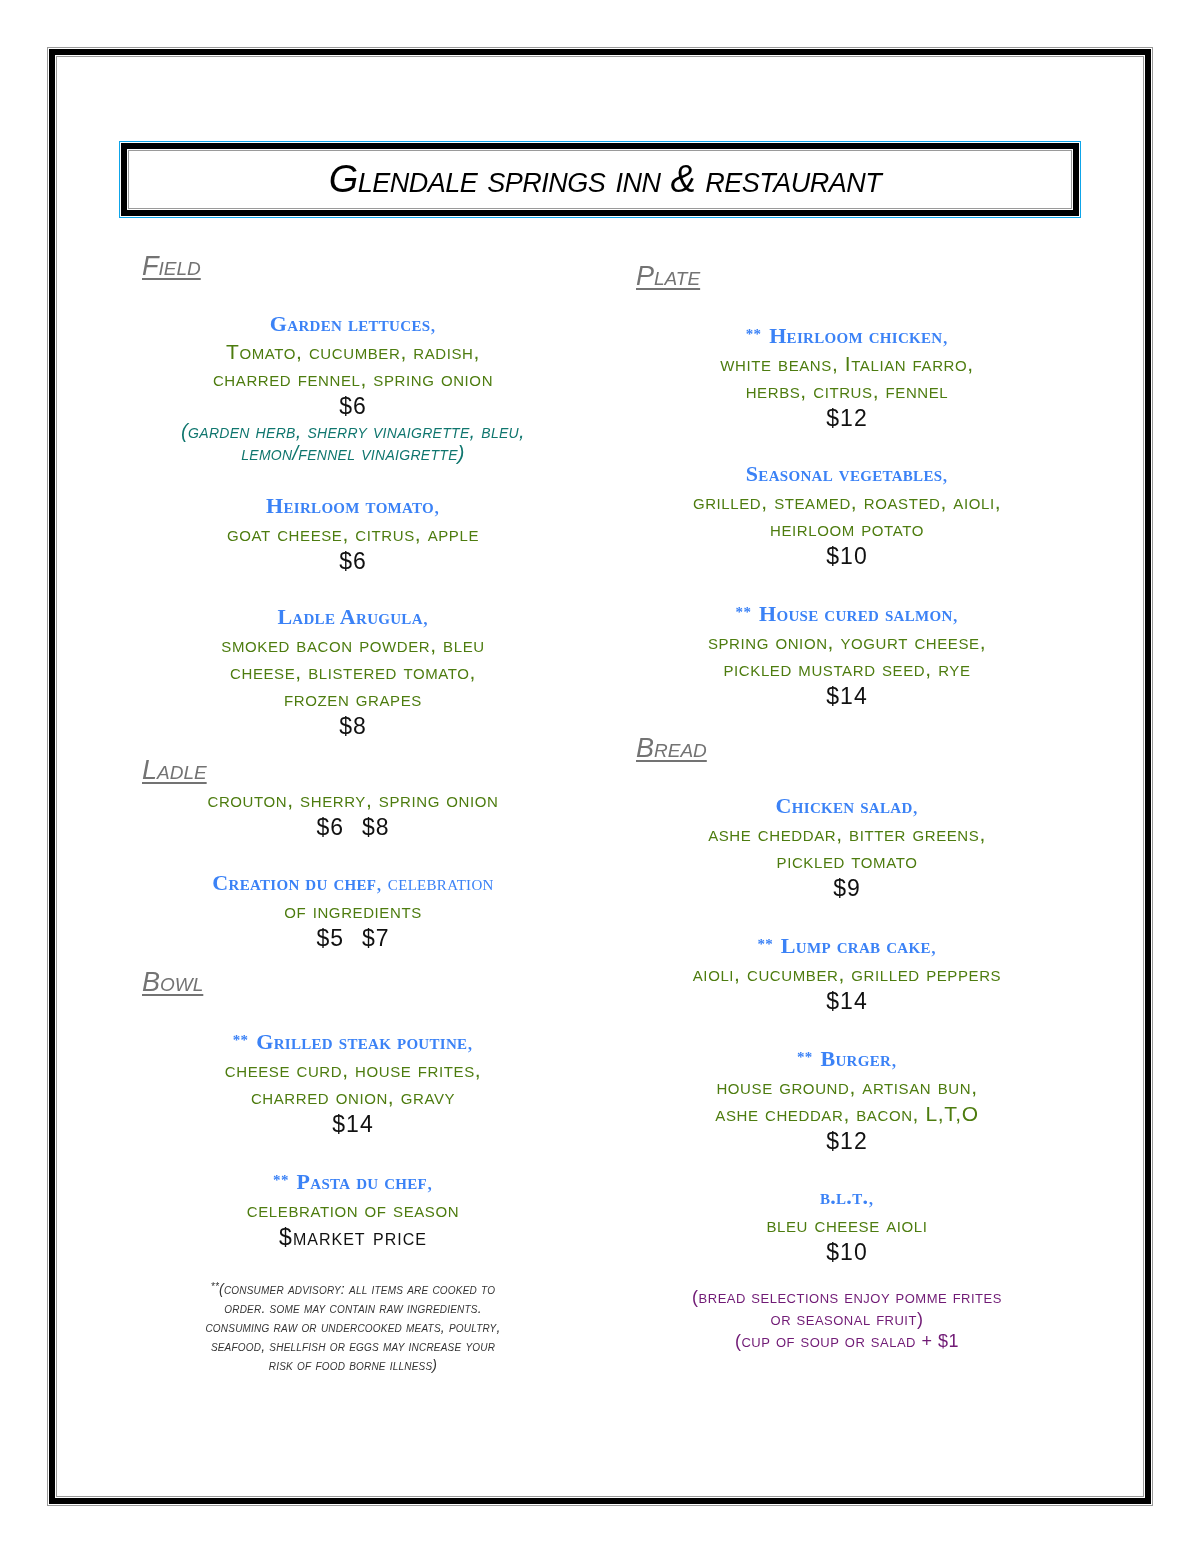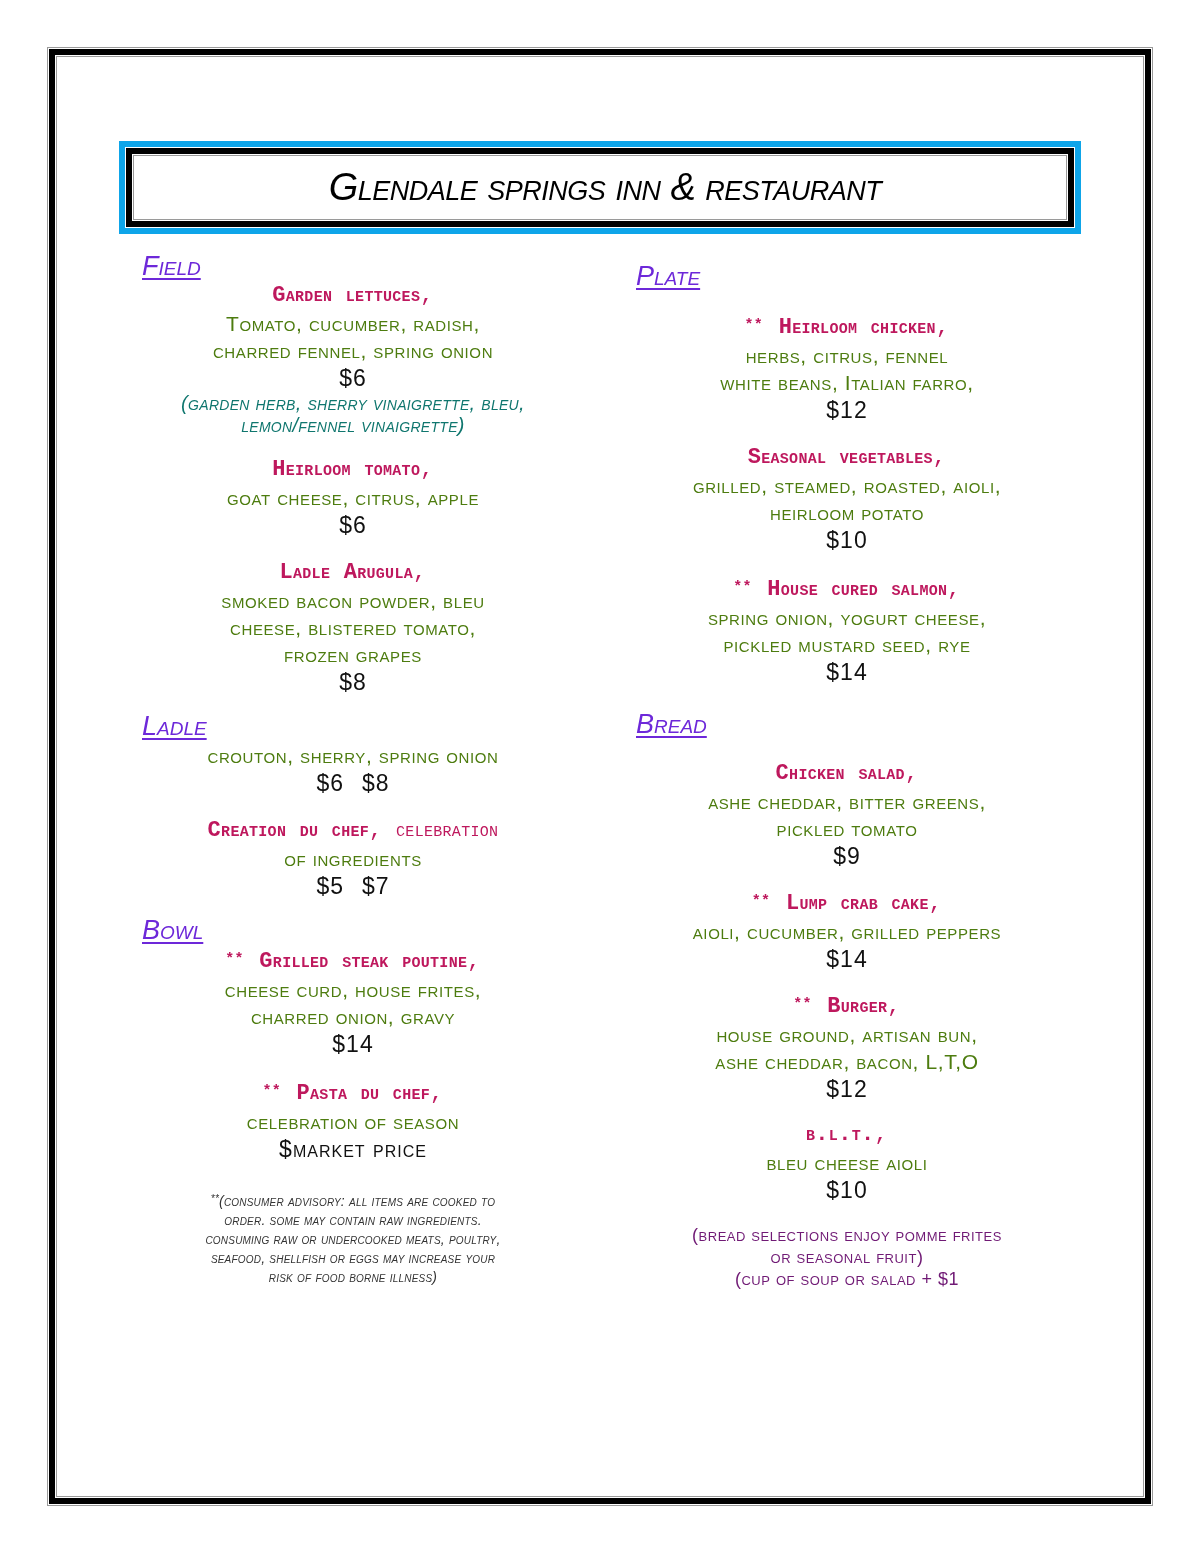--- a/index.html
+++ b/index.html
@@ -35,23 +35,23 @@
       inset: 8px;
       border: 1px solid #9a9a9a;
     }
 
     
     .title-box {
       position: absolute;
       left: 119px;
       top: 141px;
       width: 962px;
-      height: 93px;
+      height: 77px;
       box-sizing: border-box;
-      border: 6px solid #0ea5e9;
+      border: 1px solid #0ea5e9;
     }
     .title-box .thick {
       position: absolute;
       inset: 1px;
       border: 6px solid #000000;
     }
     .title-box .inner-line {
       position: absolute;
       inset: 8px;
       border: 1px solid #9a9a9a;
@@ -81,37 +81,38 @@
     .section-heading {
       font-family: "Liberation Sans", sans-serif;
       font-style: italic;
       font-variant: small-caps;
       font-size: 27px;
       text-decoration: underline;
       text-decoration-thickness: 2px;
       text-underline-offset: 3px;
       margin: 0 0 0 4px;
       line-height: 32px;
-      color: #6d28d9;
+      color: #737373;
     }
 
     .item {
       text-align: center;
       font-variant: small-caps;
       text-transform: lowercase;
     }
     .item-name {
-      font-family: Liberation Mono, monospace;
+      font-family: Liberation Serif, serif;
       font-weight: bold;
       font-size: 22px;
       line-height: 28px;
       font-variant: small-caps;
       text-transform: none;
       letter-spacing: 0.3px;
-      color: #be185d;
+      color: #3b82f6;
+      margin-top: 28px;
     }
     .item-name .stars {
       font-size: 15px;
       vertical-align: 4px;
       margin-right: 2px;
     }
     .item-name .comma {
       font-weight: normal;
     }
     .item-name .tail {
@@ -257,22 +258,22 @@
   </div>
 </div>
 
 <div class="column col-right" style="top:260px;">
 
   <div>
     <div class="section-heading">Plate</div>
 
     <div class="item" style="margin-top:20px;">
       <div class="item-name"><span class="stars">**</span> <span>Heirloom chicken</span><span class="comma">,</span></div>
+      <div class="item-desc">white beans, Italian farro,</div>
       <div class="item-desc">herbs, citrus, fennel</div>
-      <div class="item-desc">white beans, Italian farro,</div>
       <div class="item-price">$12</div>
     </div>
 
     <div class="item" style="margin-top:20px;">
       <div class="item-name"><span>Seasonal vegetables</span><span class="comma">,</span></div>
       <div class="item-desc">grilled, steamed, roasted, aioli,</div>
       <div class="item-desc">heirloom potato</div>
       <div class="item-price">$10</div>
     </div>
 

